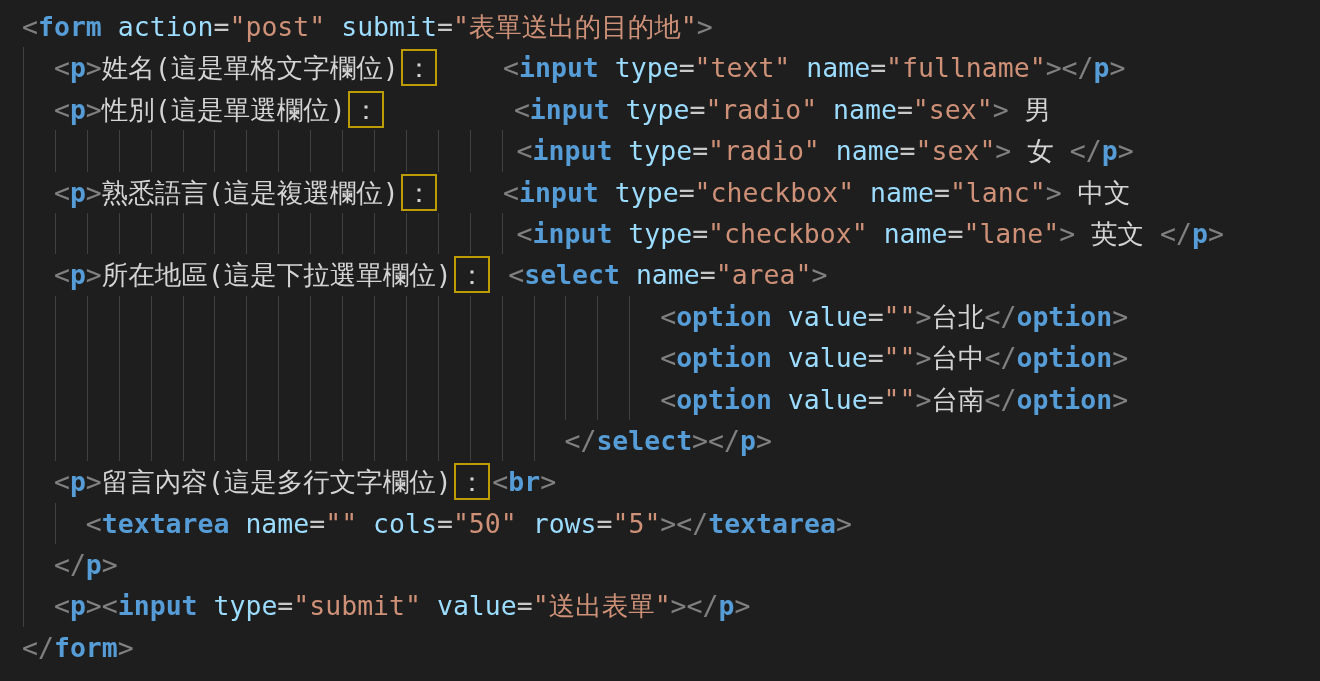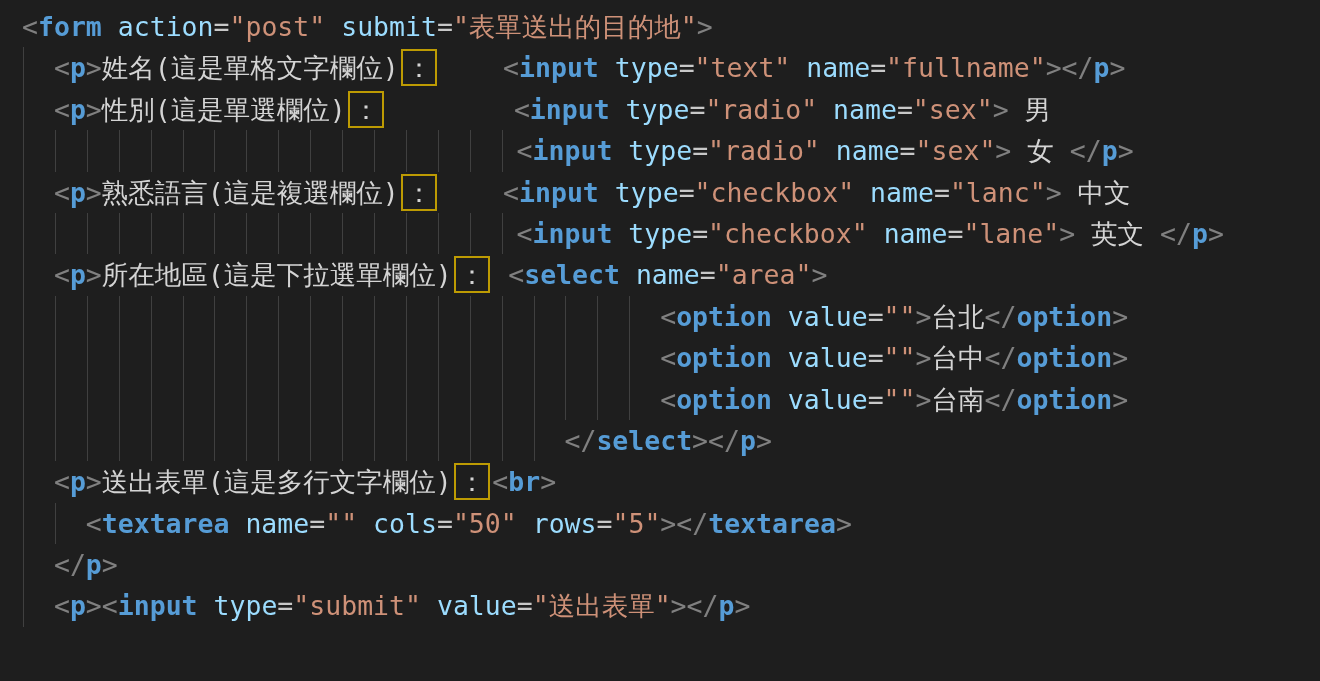--- a/index.html
+++ b/index.html
@@ -63,18 +63,19 @@
       <div class="line"><span class="guide" style="left: calc(0ch + 1px);"></span><span class="tok-txt">  </span><span class="tok-punc">&lt;</span><span class="tok-tag">p</span><span class="tok-punc">&gt;</span><span class="tok-txt">姓名(這是單格文字欄位)</span><span class="colon-box">：</span><span class="tok-txt">    </span><span class="tok-punc">&lt;</span><span class="tok-tag">input</span><span class="tok-txt"> </span><span class="tok-attr">type</span><span class="tok-eq">=</span><span class="tok-str">"text"</span><span class="tok-txt"> </span><span class="tok-attr">name</span><span class="tok-eq">=</span><span class="tok-str">"fullname"</span><span class="tok-punc">&gt;&lt;/</span><span class="tok-tag">p</span><span class="tok-punc">&gt;</span></div>
       <div class="line"><span class="guide" style="left: calc(0ch + 1px);"></span><span class="tok-txt">  </span><span class="tok-punc">&lt;</span><span class="tok-tag">p</span><span class="tok-punc">&gt;</span><span class="tok-txt">性別(這是單選欄位)</span><span class="colon-box">：</span><span class="tok-txt">        </span><span class="tok-punc">&lt;</span><span class="tok-tag">input</span><span class="tok-txt"> </span><span class="tok-attr">type</span><span class="tok-eq">=</span><span class="tok-str">"radio"</span><span class="tok-txt"> </span><span class="tok-attr">name</span><span class="tok-eq">=</span><span class="tok-str">"sex"</span><span class="tok-punc">&gt;</span><span class="tok-txt"> 男</span></div>
       <div class="line"><span class="guide" style="left: calc(0ch + 1px);"></span><span class="guide" style="left: calc(2ch + 1px);"></span><span class="guide" style="left: calc(4ch + 1px);"></span><span class="guide" style="left: calc(6ch + 1px);"></span><span class="guide" style="left: calc(8ch + 1px);"></span><span class="guide" style="left: calc(10ch + 1px);"></span><span class="guide" style="left: calc(12ch + 1px);"></span><span class="guide" style="left: calc(14ch + 1px);"></span><span class="guide" style="left: calc(16ch + 1px);"></span><span class="guide" style="left: calc(18ch + 1px);"></span><span class="guide" style="left: calc(20ch + 1px);"></span><span class="guide" style="left: calc(22ch + 1px);"></span><span class="guide" style="left: calc(24ch + 1px);"></span><span class="guide" style="left: calc(26ch + 1px);"></span><span class="guide" style="left: calc(28ch + 1px);"></span><span class="guide" style="left: calc(30ch + 1px);"></span><span class="tok-txt">                               </span><span class="tok-punc">&lt;</span><span class="tok-tag">input</span><span class="tok-txt"> </span><span class="tok-attr">type</span><span class="tok-eq">=</span><span class="tok-str">"radio"</span><span class="tok-txt"> </span><span class="tok-attr">name</span><span class="tok-eq">=</span><span class="tok-str">"sex"</span><span class="tok-punc">&gt;</span><span class="tok-txt"> 女 </span><span class="tok-punc">&lt;/</span><span class="tok-tag">p</span><span class="tok-punc">&gt;</span></div>
       <div class="line"><span class="guide" style="left: calc(0ch + 1px);"></span><span class="tok-txt">  </span><span class="tok-punc">&lt;</span><span class="tok-tag">p</span><span class="tok-punc">&gt;</span><span class="tok-txt">熟悉語言(這是複選欄位)</span><span class="colon-box">：</span><span class="tok-txt">    </span><span class="tok-punc">&lt;</span><span class="tok-tag">input</span><span class="tok-txt"> </span><span class="tok-attr">type</span><span class="tok-eq">=</span><span class="tok-str">"checkbox"</span><span class="tok-txt"> </span><span class="tok-attr">name</span><span class="tok-eq">=</span><span class="tok-str">"lanc"</span><span class="tok-punc">&gt;</span><span class="tok-txt"> 中文</span></div>
       <div class="line"><span class="guide" style="left: calc(0ch + 1px);"></span><span class="guide" style="left: calc(2ch + 1px);"></span><span class="guide" style="left: calc(4ch + 1px);"></span><span class="guide" style="left: calc(6ch + 1px);"></span><span class="guide" style="left: calc(8ch + 1px);"></span><span class="guide" style="left: calc(10ch + 1px);"></span><span class="guide" style="left: calc(12ch + 1px);"></span><span class="guide" style="left: calc(14ch + 1px);"></span><span class="guide" style="left: calc(16ch + 1px);"></span><span class="guide" style="left: calc(18ch + 1px);"></span><span class="guide" style="left: calc(20ch + 1px);"></span><span class="guide" style="left: calc(22ch + 1px);"></span><span class="guide" style="left: calc(24ch + 1px);"></span><span class="guide" style="left: calc(26ch + 1px);"></span><span class="guide" style="left: calc(28ch + 1px);"></span><span class="guide" style="left: calc(30ch + 1px);"></span><span class="tok-txt">                               </span><span class="tok-punc">&lt;</span><span class="tok-tag">input</span><span class="tok-txt"> </span><span class="tok-attr">type</span><span class="tok-eq">=</span><span class="tok-str">"checkbox"</span><span class="tok-txt"> </span><span class="tok-attr">name</span><span class="tok-eq">=</span><span class="tok-str">"lane"</span><span class="tok-punc">&gt;</span><span class="tok-txt"> 英文 </span><span class="tok-punc">&lt;/</span><span class="tok-tag">p</span><span class="tok-punc">&gt;</span></div>
       <div class="line"><span class="guide" style="left: calc(0ch + 1px);"></span><span class="tok-txt">  </span><span class="tok-punc">&lt;</span><span class="tok-tag">p</span><span class="tok-punc">&gt;</span><span class="tok-txt">所在地區(這是下拉選單欄位)</span><span class="colon-box">：</span><span class="tok-txt"> </span><span class="tok-punc">&lt;</span><span class="tok-tag">select</span><span class="tok-txt"> </span><span class="tok-attr">name</span><span class="tok-eq">=</span><span class="tok-str">"area"</span><span class="tok-punc">&gt;</span></div>
       <div class="line"><span class="guide" style="left: calc(0ch + 1px);"></span><span class="guide" style="left: calc(2ch + 1px);"></span><span class="guide" style="left: calc(4ch + 1px);"></span><span class="guide" style="left: calc(6ch + 1px);"></span><span class="guide" style="left: calc(8ch + 1px);"></span><span class="guide" style="left: calc(10ch + 1px);"></span><span class="guide" style="left: calc(12ch + 1px);"></span><span class="guide" style="left: calc(14ch + 1px);"></span><span class="guide" style="left: calc(16ch + 1px);"></span><span class="guide" style="left: calc(18ch + 1px);"></span><span class="guide" style="left: calc(20ch + 1px);"></span><span class="guide" style="left: calc(22ch + 1px);"></span><span class="guide" style="left: calc(24ch + 1px);"></span><span class="guide" style="left: calc(26ch + 1px);"></span><span class="guide" style="left: calc(28ch + 1px);"></span><span class="guide" style="left: calc(30ch + 1px);"></span><span class="guide" style="left: calc(32ch + 1px);"></span><span class="guide" style="left: calc(34ch + 1px);"></span><span class="guide" style="left: calc(36ch + 1px);"></span><span class="guide" style="left: calc(38ch + 1px);"></span><span class="tok-txt">                                        </span><span class="tok-punc">&lt;</span><span class="tok-tag">option</span><span class="tok-txt"> </span><span class="tok-attr">value</span><span class="tok-eq">=</span><span class="tok-str">""</span><span class="tok-punc">&gt;</span><span class="tok-txt">台北</span><span class="tok-punc">&lt;/</span><span class="tok-tag">option</span><span class="tok-punc">&gt;</span></div>
       <div class="line"><span class="guide" style="left: calc(0ch + 1px);"></span><span class="guide" style="left: calc(2ch + 1px);"></span><span class="guide" style="left: calc(4ch + 1px);"></span><span class="guide" style="left: calc(6ch + 1px);"></span><span class="guide" style="left: calc(8ch + 1px);"></span><span class="guide" style="left: calc(10ch + 1px);"></span><span class="guide" style="left: calc(12ch + 1px);"></span><span class="guide" style="left: calc(14ch + 1px);"></span><span class="guide" style="left: calc(16ch + 1px);"></span><span class="guide" style="left: calc(18ch + 1px);"></span><span class="guide" style="left: calc(20ch + 1px);"></span><span class="guide" style="left: calc(22ch + 1px);"></span><span class="guide" style="left: calc(24ch + 1px);"></span><span class="guide" style="left: calc(26ch + 1px);"></span><span class="guide" style="left: calc(28ch + 1px);"></span><span class="guide" style="left: calc(30ch + 1px);"></span><span class="guide" style="left: calc(32ch + 1px);"></span><span class="guide" style="left: calc(34ch + 1px);"></span><span class="guide" style="left: calc(36ch + 1px);"></span><span class="guide" style="left: calc(38ch + 1px);"></span><span class="tok-txt">                                        </span><span class="tok-punc">&lt;</span><span class="tok-tag">option</span><span class="tok-txt"> </span><span class="tok-attr">value</span><span class="tok-eq">=</span><span class="tok-str">""</span><span class="tok-punc">&gt;</span><span class="tok-txt">台中</span><span class="tok-punc">&lt;/</span><span class="tok-tag">option</span><span class="tok-punc">&gt;</span></div>
       <div class="line"><span class="guide" style="left: calc(0ch + 1px);"></span><span class="guide" style="left: calc(2ch + 1px);"></span><span class="guide" style="left: calc(4ch + 1px);"></span><span class="guide" style="left: calc(6ch + 1px);"></span><span class="guide" style="left: calc(8ch + 1px);"></span><span class="guide" style="left: calc(10ch + 1px);"></span><span class="guide" style="left: calc(12ch + 1px);"></span><span class="guide" style="left: calc(14ch + 1px);"></span><span class="guide" style="left: calc(16ch + 1px);"></span><span class="guide" style="left: calc(18ch + 1px);"></span><span class="guide" style="left: calc(20ch + 1px);"></span><span class="guide" style="left: calc(22ch + 1px);"></span><span class="guide" style="left: calc(24ch + 1px);"></span><span class="guide" style="left: calc(26ch + 1px);"></span><span class="guide" style="left: calc(28ch + 1px);"></span><span class="guide" style="left: calc(30ch + 1px);"></span><span class="guide" style="left: calc(32ch + 1px);"></span><span class="guide" style="left: calc(34ch + 1px);"></span><span class="guide" style="left: calc(36ch + 1px);"></span><span class="guide" style="left: calc(38ch + 1px);"></span><span class="tok-txt">                                        </span><span class="tok-punc">&lt;</span><span class="tok-tag">option</span><span class="tok-txt"> </span><span class="tok-attr">value</span><span class="tok-eq">=</span><span class="tok-str">""</span><span class="tok-punc">&gt;</span><span class="tok-txt">台南</span><span class="tok-punc">&lt;/</span><span class="tok-tag">option</span><span class="tok-punc">&gt;</span></div>
       <div class="line"><span class="guide" style="left: calc(0ch + 1px);"></span><span class="guide" style="left: calc(2ch + 1px);"></span><span class="guide" style="left: calc(4ch + 1px);"></span><span class="guide" style="left: calc(6ch + 1px);"></span><span class="guide" style="left: calc(8ch + 1px);"></span><span class="guide" style="left: calc(10ch + 1px);"></span><span class="guide" style="left: calc(12ch + 1px);"></span><span class="guide" style="left: calc(14ch + 1px);"></span><span class="guide" style="left: calc(16ch + 1px);"></span><span class="guide" style="left: calc(18ch + 1px);"></span><span class="guide" style="left: calc(20ch + 1px);"></span><span class="guide" style="left: calc(22ch + 1px);"></span><span class="guide" style="left: calc(24ch + 1px);"></span><span class="guide" style="left: calc(26ch + 1px);"></span><span class="guide" style="left: calc(28ch + 1px);"></span><span class="guide" style="left: calc(30ch + 1px);"></span><span class="guide" style="left: calc(32ch + 1px);"></span><span class="tok-txt">                                  </span><span class="tok-punc">&lt;/</span><span class="tok-tag">select</span><span class="tok-punc">&gt;&lt;/</span><span class="tok-tag">p</span><span class="tok-punc">&gt;</span></div>
-      <div class="line"><span class="guide" style="left: calc(0ch + 1px);"></span><span class="tok-txt">  </span><span class="tok-punc">&lt;</span><span class="tok-tag">p</span><span class="tok-punc">&gt;</span><span class="tok-txt">送出表單(這是多行文字欄位)</span><span class="colon-box">：</span><span class="tok-punc">&lt;</span><span class="tok-tag">br</span><span class="tok-punc">&gt;</span></div>
+      <div class="line"><span class="guide" style="left: calc(0ch + 1px);"></span><span class="tok-txt">  </span><span class="tok-punc">&lt;</span><span class="tok-tag">p</span><span class="tok-punc">&gt;</span><span class="tok-txt">留言內容(這是多行文字欄位)</span><span class="colon-box">：</span><span class="tok-punc">&lt;</span><span class="tok-tag">br</span><span class="tok-punc">&gt;</span></div>
       <div class="line"><span class="guide" style="left: calc(0ch + 1px);"></span><span class="guide" style="left: calc(2ch + 1px);"></span><span class="tok-txt">    </span><span class="tok-punc">&lt;</span><span class="tok-tag">textarea</span><span class="tok-txt"> </span><span class="tok-attr">name</span><span class="tok-eq">=</span><span class="tok-str">""</span><span class="tok-txt"> </span><span class="tok-attr">cols</span><span class="tok-eq">=</span><span class="tok-str">"50"</span><span class="tok-txt"> </span><span class="tok-attr">rows</span><span class="tok-eq">=</span><span class="tok-str">"5"</span><span class="tok-punc">&gt;&lt;/</span><span class="tok-tag">textarea</span><span class="tok-punc">&gt;</span></div>
       <div class="line"><span class="guide" style="left: calc(0ch + 1px);"></span><span class="tok-txt">  </span><span class="tok-punc">&lt;/</span><span class="tok-tag">p</span><span class="tok-punc">&gt;</span></div>
       <div class="line"><span class="guide" style="left: calc(0ch + 1px);"></span><span class="tok-txt">  </span><span class="tok-punc">&lt;</span><span class="tok-tag">p</span><span class="tok-punc">&gt;&lt;</span><span class="tok-tag">input</span><span class="tok-txt"> </span><span class="tok-attr">type</span><span class="tok-eq">=</span><span class="tok-str">"submit"</span><span class="tok-txt"> </span><span class="tok-attr">value</span><span class="tok-eq">=</span><span class="tok-str">"送出表單"</span><span class="tok-punc">&gt;&lt;/</span><span class="tok-tag">p</span><span class="tok-punc">&gt;</span></div>
+      <div class="line"><span class="tok-punc">&lt;/</span><span class="tok-tag">form</span><span class="tok-punc">&gt;</span></div>
     </div>
 </div>
 
 </body></html>

